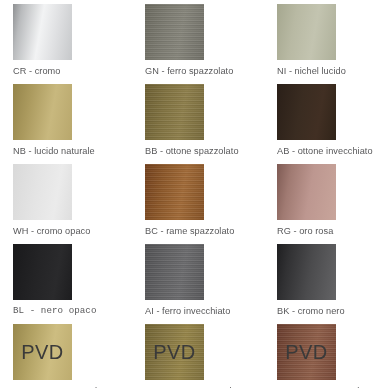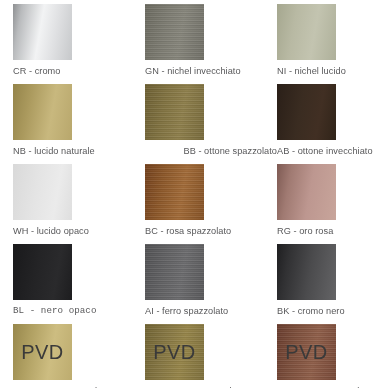--- a/index.html
+++ b/index.html
@@ -94,84 +94,84 @@
     <div class="finish-cell">
       <div class="swatch polished">
         <div class="swatch-inner" style="background: linear-gradient(100deg, rgb(142, 144, 146) 0%, rgb(185, 187, 189) 14%, rgb(242, 243, 244) 46%, rgb(223, 224, 226) 70%, rgb(198, 200, 202) 100%);"></div>
       </div>
       <div class="finish-label" style="color: rgb(88, 88, 90);">CR - cromo</div>
     </div>
     <div class="finish-cell">
       <div class="swatch brushed">
         <div class="swatch-inner" style="background: linear-gradient(100deg, rgb(107, 106, 96) 0%, rgb(124, 123, 113) 35%, rgb(133, 132, 122) 60%, rgb(112, 111, 103) 100%);"></div>
       </div>
-      <div class="finish-label" style="color: rgb(88, 88, 90);">GN - nichel invecchiato</div>
+      <div class="finish-label" style="color: rgb(88, 88, 90);">GN - ferro spazzolato</div>
     </div>
     <div class="finish-cell">
       <div class="swatch polished">
         <div class="swatch-inner" style="background: linear-gradient(100deg, rgb(165, 167, 143) 0%, rgb(184, 185, 163) 30%, rgb(195, 196, 176) 62%, rgb(174, 176, 154) 100%);"></div>
       </div>
       <div class="finish-label" style="color: rgb(88, 88, 90);">NI - nichel lucido</div>
     </div>
   </div>
 
   <div class="finish-row">
     <div class="finish-cell">
       <div class="swatch polished">
         <div class="swatch-inner" style="background: linear-gradient(100deg, rgb(148, 132, 74) 0%, rgb(171, 154, 94) 28%, rgb(200, 184, 126) 64%, rgb(184, 167, 108) 100%);"></div>
       </div>
       <div class="finish-label" style="color: rgb(88, 88, 90);">NB - lucido naturale</div>
     </div>
     <div class="finish-cell">
       <div class="swatch brushed">
         <div class="swatch-inner" style="background: linear-gradient(100deg, rgb(108, 95, 51) 0%, rgb(127, 113, 64) 32%, rgb(141, 126, 75) 62%, rgb(119, 106, 60) 100%);"></div>
       </div>
-      <div class="finish-label" style="color: rgb(88, 88, 90); text-align: right;">BB - ottone spazzolato</div>
+      <div class="finish-label" style="color: rgb(88, 88, 90);">BB - ottone spazzolato</div>
     </div>
     <div class="finish-cell">
       <div class="swatch matte">
         <div class="swatch-inner" style="background: linear-gradient(100deg, rgb(42, 31, 24) 0%, rgb(58, 44, 33) 40%, rgb(65, 47, 35) 70%, rgb(48, 36, 25) 100%);"></div>
       </div>
       <div class="finish-label" style="color: rgb(88, 88, 90);">AB - ottone invecchiato</div>
     </div>
   </div>
 
   <div class="finish-row">
     <div class="finish-cell">
       <div class="swatch matte">
         <div class="swatch-inner" style="background: linear-gradient(100deg, rgb(217, 217, 217) 0%, rgb(228, 228, 228) 40%, rgb(235, 235, 235) 72%, rgb(222, 222, 222) 100%);"></div>
       </div>
-      <div class="finish-label" style="color: rgb(88, 88, 90);">WH - lucido opaco</div>
+      <div class="finish-label" style="color: rgb(88, 88, 90);">WH - cromo opaco</div>
     </div>
     <div class="finish-cell">
       <div class="swatch brushed">
         <div class="swatch-inner" style="background: linear-gradient(100deg, rgb(114, 64, 29) 0%, rgb(139, 87, 41) 30%, rgb(160, 106, 56) 62%, rgb(132, 82, 38) 100%);"></div>
       </div>
-      <div class="finish-label" style="color: rgb(88, 88, 90);">BC - rosa spazzolato</div>
+      <div class="finish-label" style="color: rgb(88, 88, 90);">BC - rame spazzolato</div>
     </div>
     <div class="finish-cell">
       <div class="swatch polished">
         <div class="swatch-inner" style="background: linear-gradient(100deg, rgb(126, 90, 83) 0%, rgb(160, 122, 114) 22%, rgb(189, 151, 144) 55%, rgb(200, 165, 155) 100%);"></div>
       </div>
       <div class="finish-label" style="color: rgb(88, 88, 90);">RG - oro rosa</div>
     </div>
   </div>
 
   <div class="finish-row">
     <div class="finish-cell">
       <div class="swatch matte">
         <div class="swatch-inner" style="background: linear-gradient(100deg, rgb(25, 25, 27) 0%, rgb(36, 36, 38) 42%, rgb(42, 42, 44) 72%, rgb(29, 29, 31) 100%);"></div>
       </div>
       <div class="finish-label" style="color: rgb(88, 88, 90); font-family: Liberation Mono, monospace;">BL - nero opaco</div>
     </div>
     <div class="finish-cell">
       <div class="swatch brushed">
         <div class="swatch-inner" style="background: linear-gradient(100deg, rgb(82, 82, 84) 0%, rgb(97, 97, 99) 35%, rgb(107, 107, 109) 62%, rgb(88, 88, 90) 100%);"></div>
       </div>
-      <div class="finish-label" style="color: rgb(88, 88, 90);">AI - ferro spazzolato</div>
+      <div class="finish-label" style="color: rgb(88, 88, 90);">AI - ferro invecchiato</div>
     </div>
     <div class="finish-cell">
       <div class="swatch polished">
         <div class="swatch-inner" style="background: linear-gradient(100deg, rgb(30, 30, 32) 0%, rgb(49, 49, 51) 20%, rgb(75, 75, 77) 55%, rgb(100, 100, 102) 100%);"></div>
       </div>
       <div class="finish-label" style="color: rgb(88, 88, 90);">BK - cromo nero</div>
     </div>
   </div>
 
   <div class="finish-row last-row">

